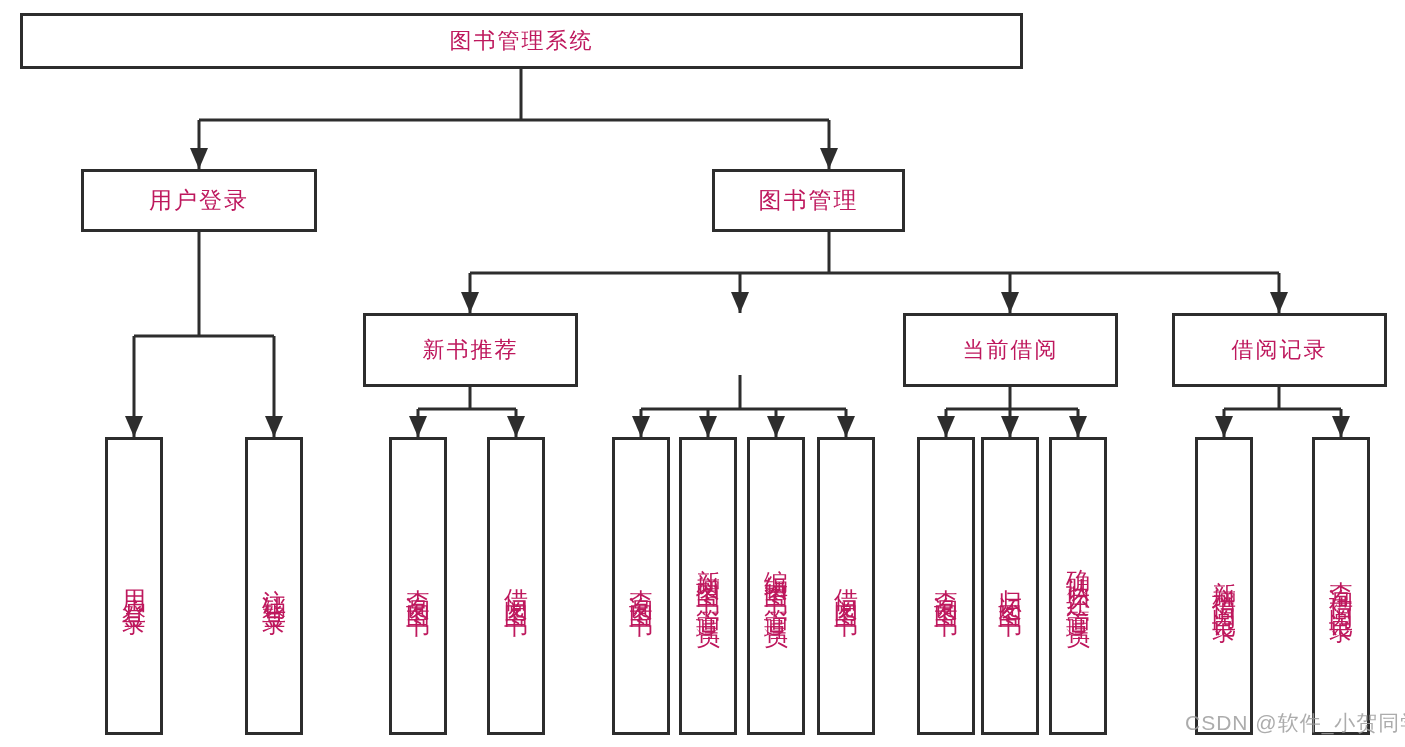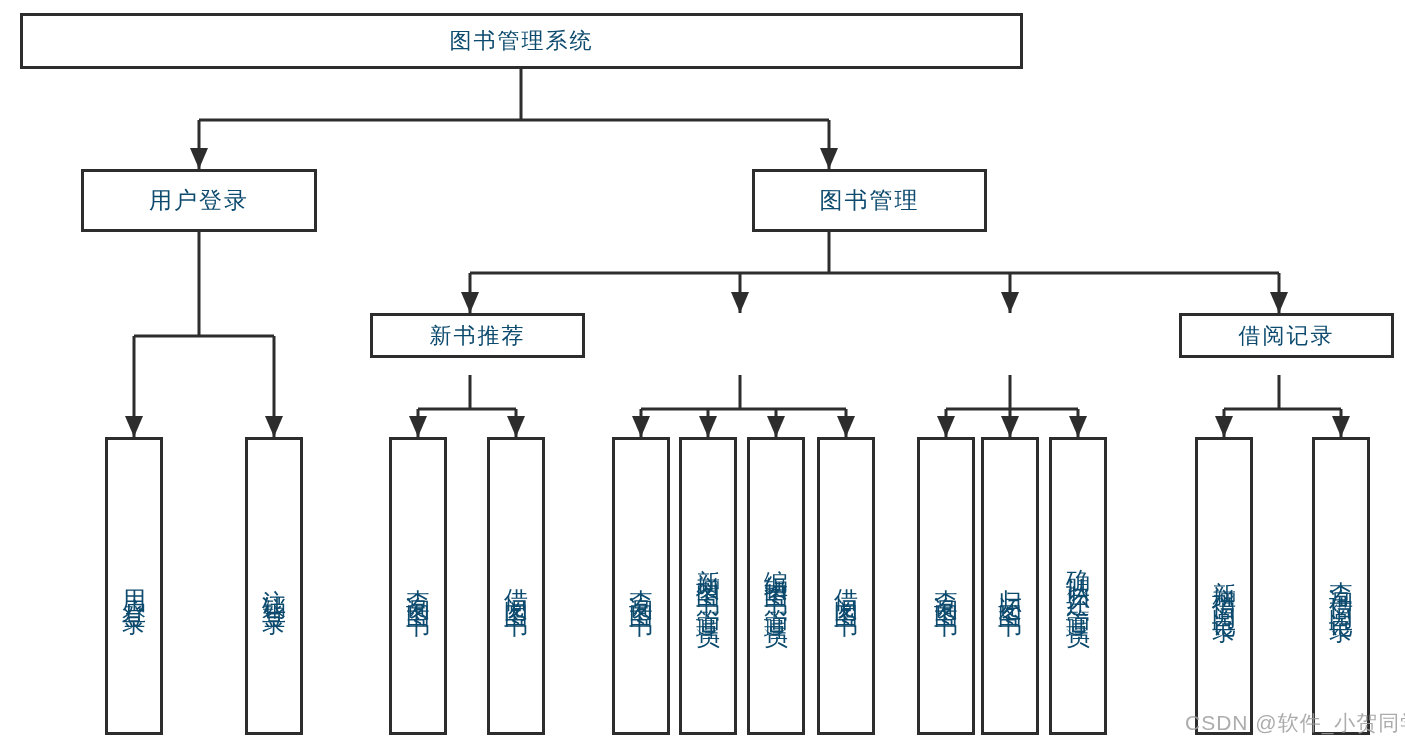--- a/index.html
+++ b/index.html
@@ -3,26 +3,26 @@
 <meta charset="utf-8">
 <style>
   html,body{margin:0;padding:0;background:#fff;}
   #stage{
     position:relative;width:1405px;height:747px;background:#fff;overflow:hidden;
     font-family:"Liberation Sans","DejaVu Sans",sans-serif;
   }
   #wires{position:absolute;left:0;top:0;width:1405px;height:747px;}
   .box{
     position:absolute;box-sizing:border-box;background:#fff;
-    border:3px solid #2d2d2d;color:#0c4a6e;
+    border:3px solid #2d2d2d;color:#be185d;
     display:flex;align-items:center;justify-content:center;
   }
   .lvl1{left:20px;top:13px;width:1003px;height:56px;font-size:22px;}
   .lvl2{top:169px;height:63px;font-size:23px;}
-  .lvl3{top:313px;height:45px;font-size:22px;margin-left:7px;}
+  .lvl3{top:313px;height:74px;font-size:22px;}
   .leaf{top:437px;width:58px;height:298px;font-size:24px;}
   .lbl{letter-spacing:2px;white-space:nowrap;}
   .vlbl{
     writing-mode:vertical-lr;text-orientation:mixed;
     letter-spacing:8px;line-height:1;white-space:nowrap;
   }
   #watermark{
     position:absolute;left:1185px;top:709px;font-size:21px;
     color:rgba(158,158,158,0.85);white-space:nowrap;letter-spacing:1px;
   }
@@ -90,26 +90,29 @@
     </g>
   </svg>
 
   <div class="box lvl1">
     <span class="lbl">图书管理系统</span>
   </div>
 
   <div class="box lvl2" style="left:81px;width:236px">
     <span class="lbl">用户登录</span>
   </div>
-  <div class="box lvl2" style="left:752px;width:235px">
+  <div class="box lvl2" style="left:712px;width:193px">
     <span class="lbl">图书管理</span>
   </div>
 
   <div class="box lvl3" style="left:363px;width:215px">
     <span class="lbl">新书推荐</span>
+  </div>
+  <div class="box lvl3" style="left:903px;width:215px">
+    <span class="lbl">当前借阅</span>
   </div>
   <div class="box lvl3" style="left:1172px;width:215px">
     <span class="lbl">借阅记录</span>
   </div>
 
   <div class="box leaf" style="left:105px">
     <span class="vlbl">用户登录</span>
   </div>
   <div class="box leaf" style="left:245px">
     <span class="vlbl">注销登录</span>

